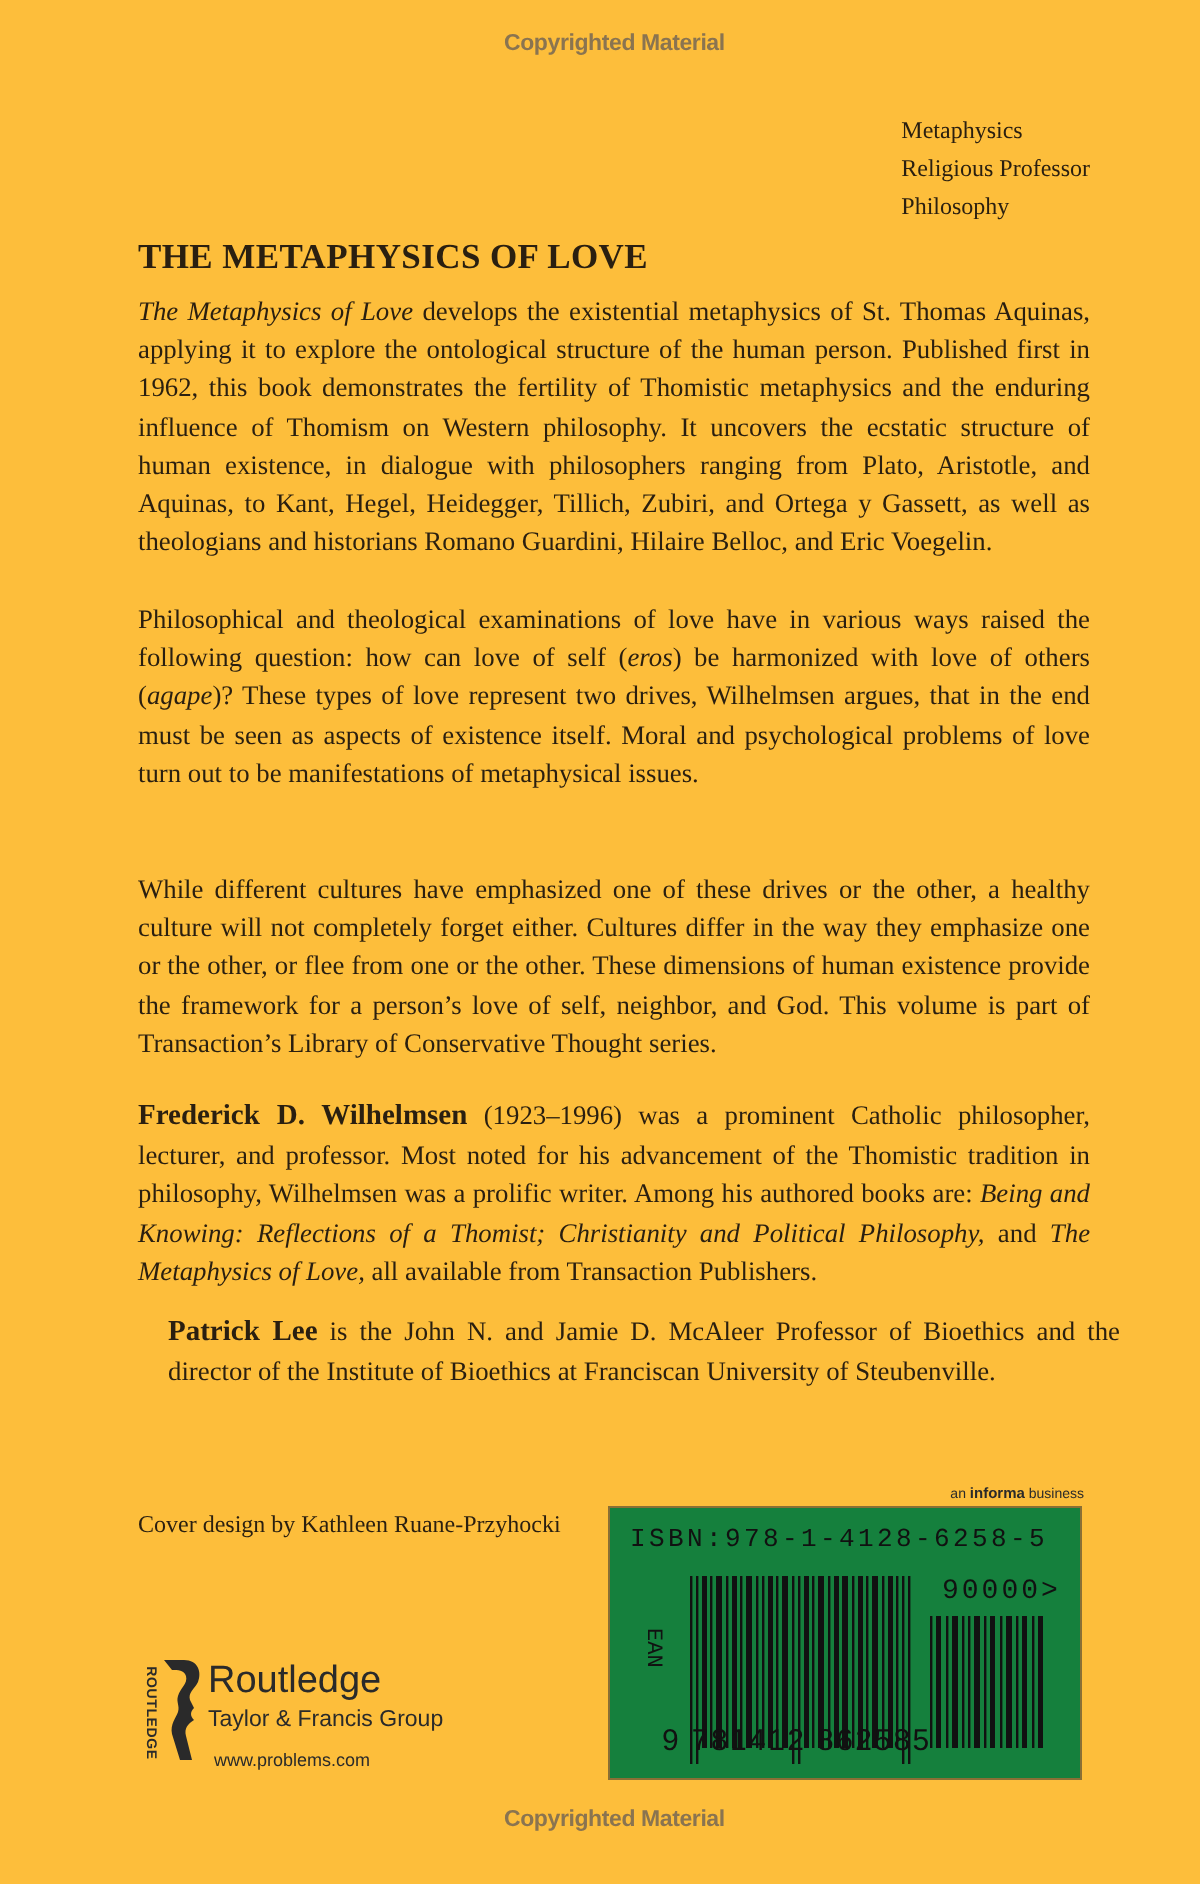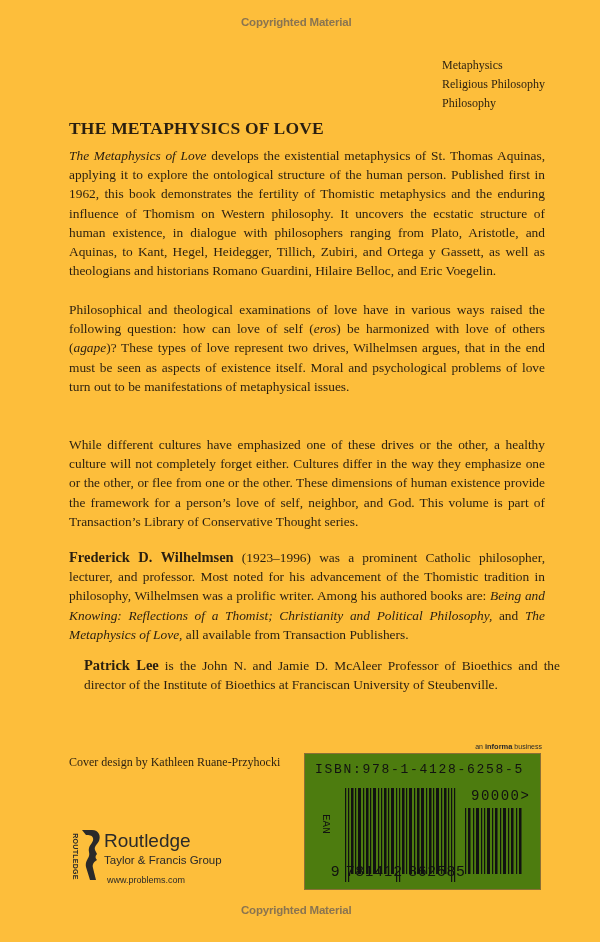--- a/index.html
+++ b/index.html
@@ -11,20 +11,21 @@
       font-family: "Liberation Serif", "DejaVu Serif", serif;
       color: #2a1f10;
     }
     .watermark {
       position: absolute;
       font-family: "Liberation Sans", "DejaVu Sans", sans-serif;
       font-weight: bold;
       font-size: 11.5px;
       color: #8a7450;
       letter-spacing: -0.2px;
+      margin-left: 11px;
     }
     #wm-top { left: 241px; top: 16px; }
     #wm-bottom { left: 241px; top: 904px; }
 
     .categories {
       position: absolute;
       right: 55px; top: 56px;
       text-align: left;
       font-size: 12px;
       line-height: 19px;
@@ -94,21 +95,21 @@
     .informa {
       position: absolute; right: 58px; top: 742px;
       font-family: "Liberation Sans", sans-serif;
       font-size: 7px; color: #2a2a2a;
     }
     .informa b { font-size: 7.5px; }
     .barcode-box {
       position: absolute;
       left: 304px; top: 753px;
       width: 237px; height: 137px;
-      background: #4d7c0f;
+      background: #15803d;
       border: 1px solid #8a6f35;
       box-sizing: border-box;
     }
     .isbn-line {
       position: absolute; left: 10px; top: 8px;
       font-family: "Liberation Mono", "DejaVu Sans Mono", monospace;
       font-size: 13px; letter-spacing: 1.7px; color: #111;
       white-space: nowrap;
     }
     .ean-label {
@@ -132,21 +133,21 @@
       white-space: nowrap;
     }
   </style>
 </head>
 <body>
 
 <div class="watermark" id="wm-top">Copyrighted Material</div>
 
 <div class="categories">
   <div>Metaphysics</div>
-  <div>Religious Philosophy</div>
+  <div>Religious Professor</div>
   <div>Philosophy</div>
 </div>
 
 <h1 class="title">THE METAPHYSICS OF LOVE</h1>
 
 <p class="body-text" id="p1"><i>The Metaphysics of Love</i><span> develops the existential metaphysics of St. Thomas Aquinas, applying it to explore the ontological structure of the human person. Published first in 1962, this book demonstrates the fertility of Thomistic metaphysics and the enduring influence of Thomism on Western philosophy. It uncovers the ecstatic structure of human existence, in dialogue with philosophers ranging from Plato, Aristotle, and Aquinas, to Kant, Hegel, Heidegger, Tillich, Zubiri, and Ortega y Gassett, as well as theologians and historians Romano Guardini, Hilaire Belloc, and Eric Voegelin.</span></p>
 
 <p class="body-text" id="p2"><span>Philosophical and theological examinations of love have in various ways raised the following question: how can love of self (</span><i>eros</i><span>) be harmonized with love of others (</span><i>agape</i><span>)? These types of love represent two drives, Wilhelmsen argues, that in the end must be seen as aspects of existence itself. Moral and psychological problems of love turn out to be manifestations of metaphysical issues.</span></p>
 
 <p class="body-text" id="p3">While different cultures have emphasized one of these drives or the other, a healthy culture will not completely forget either. Cultures differ in the way they emphasize one or the other, or flee from one or the other. These dimensions of human existence provide the framework for a person’s love of self, neighbor, and God. This volume is part of Transaction’s Library of Conservative Thought series.</p>

